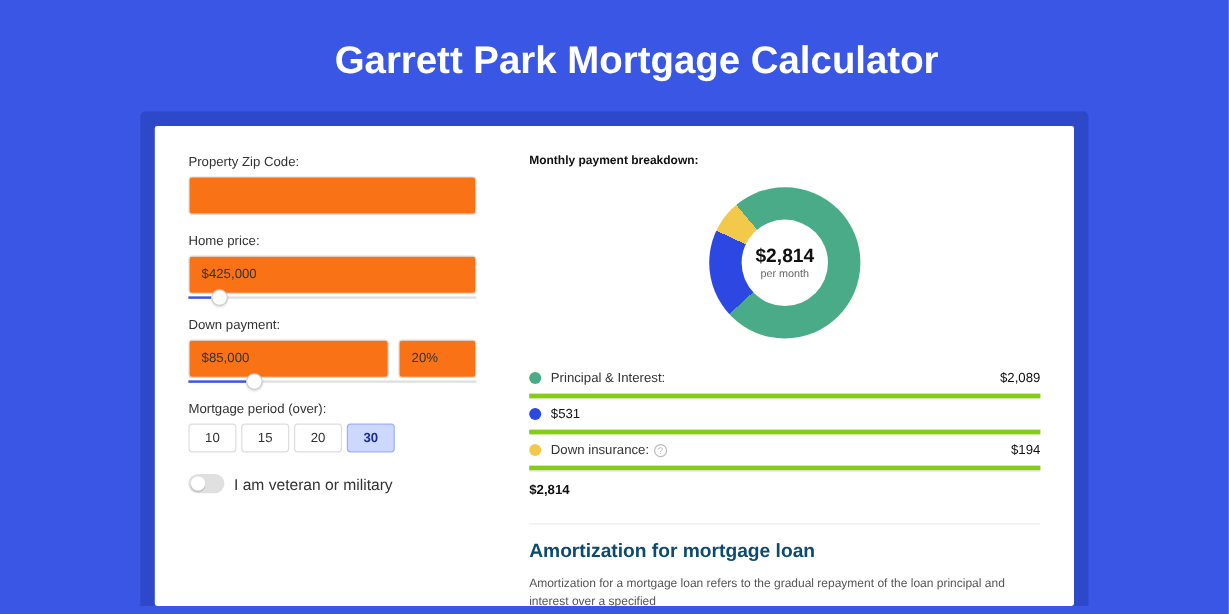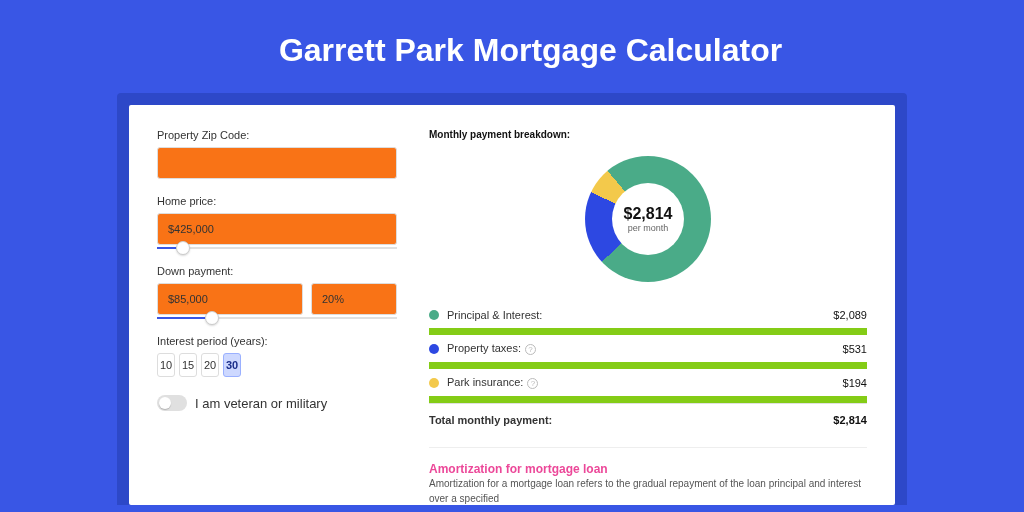--- a/index.html
+++ b/index.html
@@ -1,52 +1,52 @@
 <!DOCTYPE html>
 <html><head>
 <meta charset="utf-8">
 <style>
   * { box-sizing: border-box; margin: 0; padding: 0; }
   html, body { width: 1024px; height: 512px; overflow: hidden; font-family: -apple-system, BlinkMacSystemFont, "Segoe UI", Arial, sans-serif; }
   body { background: #3956e5; display: flex; flex-direction: column; align-items: center; }
   .title { color: #fff; font-size: 32px; font-weight: 700; margin-top: 32px; margin-bottom: 24px; margin-left: 37px; }
   .outer-panel { background: #2d48c8; padding: 12px 12px 0 12px; width: 790px; border-radius: 4px 4px 0 0; }
-  .card { background: #fff; width: 100%; height: 400px; border-radius: 2px; display: flex; padding: 24px 28px 4px 28px; gap: 32px; }
+  .card { background: #fff; width: 100%; height: 400px; border-radius: 2px; display: flex; padding: 24px 28px 4px 28px; gap: 44px; }
   .left { width: 240px; flex-shrink: 0; }
   .right { flex: 1; }
   .field-label { font-size: 11px; color: #333; margin-bottom: 6px; }
   .field { margin-bottom: 16px; }
   .input { width: 100%; height: 32px; border: 1px solid #ddd; border-radius: 3px; padding: 0 10px; font-size: 11px; color: #333; background: #f97316; }
   .input-row { display: flex; gap: 8px; }
   .input-row .input:first-child { flex: 1; }
-  .input-row .input:last-child { width: 86px; }
+  .input-row .input:last-child { width: 65px; }
   .slider-track { position: relative; height: 2px; background: #e0e0e0; margin-top: 2px; }
   .slider-fill { position: absolute; height: 2px; background: #3956e5; left: 0; top: 0; }
   .slider-thumb { position: absolute; width: 14px; height: 14px; border-radius: 50%; background: #fff; border: 1px solid #ccc; top: -6px; box-shadow: 0 1px 2px rgba(0,0,0,0.15); }
   .period-row { display: flex; gap: 4px; }
-  .period-btn { width: 18px; height: 24px; border: 1px solid #ddd; border-radius: 3px; background: #fff; font-size: 11px; color: #333; display: flex; align-items: center; justify-content: center; cursor: pointer; }
+  .period-btn { width: 40px; height: 24px; border: 1px solid #ddd; border-radius: 3px; background: #fff; font-size: 11px; color: #333; display: flex; align-items: center; justify-content: center; cursor: pointer; }
   .period-btn.active { background: #cdd8ff; border-color: #9ab0ff; color: #1a2e8a; font-weight: 600; }
   .toggle-row { display: flex; align-items: center; gap: 8px; margin-top: 18px; }
   .toggle { width: 30px; height: 16px; border-radius: 8px; background: #e0e0e0; position: relative; }
   .toggle-knob { width: 12px; height: 12px; border-radius: 50%; background: #fff; position: absolute; top: 2px; left: 2px; box-shadow: 0 1px 1px rgba(0,0,0,0.2); }
   .toggle-label { font-size: 13px; color: #333; }
   .breakdown-title { font-weight: 700; font-size: 10px; color: #111; margin-bottom: 16px; }
   .donut-wrap { display: flex; justify-content: center; margin-bottom: 20px; position: relative; }
   .donut { width: 126px; height: 126px; border-radius: 50%; position: relative; }
   .donut-hole { position: absolute; width: 72px; height: 72px; background: #fff; border-radius: 50%; left: 27px; top: 27px; display: flex; flex-direction: column; align-items: center; justify-content: center; }
   .donut-amount { font-weight: 700; font-size: 16px; color: #111; }
   .donut-sub { font-size: 9px; color: #666; }
-  .legend-row { display: flex; align-items: center; font-size: 11px; padding: 7px 0; border-bottom: 7px solid #84cc16; }
+  .legend-row { display: flex; align-items: center; font-size: 11px; padding: 7px 0; border-bottom: 4px solid #84cc16; }
   .legend-row.total { border-bottom: none; font-weight: 700; border-top: 1px solid #e0e0e0; padding-top: 10px; }
   .legend-dot { width: 10px; height: 10px; border-radius: 50%; margin-right: 8px; flex-shrink: 0; }
   .legend-label { flex: 1; color: #333; }
   .legend-value { color: #111; }
   .info-icon { display: inline-block; width: 11px; height: 11px; border: 1px solid #bbb; border-radius: 50%; font-size: 8px; line-height: 9px; text-align: center; color: #bbb; margin-left: 4px; }
   .amort { border-top: 1px solid #eee; margin-top: 14px; padding-top: 14px; }
-  .amort-title { font-weight: 700; font-size: 12px; color: #ec4899; margin-bottom: 0; }
+  .amort-title { font-weight: 700; font-size: 16px; color: #0c4a6e; margin-bottom: 10px; }
   .amort-text { font-size: 10px; color: #555; line-height: 1.5; }
 </style>
 </head>
 <body>
 
 <div class="title">Garrett Park Mortgage Calculator</div>
 
 <div class="outer-panel">
   <div class="card">
 
@@ -73,21 +73,21 @@
           <input class="input" value="20%" style="">
         </div>
         <div class="slider-track">
           <div class="slider-fill" style="width:20%"></div>
           <div class="slider-thumb" style="left:20%"></div>
         </div>
       </div>
 
 
       <div class="field">
-        <div class="field-label">Interest period (years):</div>
+        <div class="field-label">Mortgage period (over):</div>
         <div class="period-row">
           <div class="period-btn">10</div>
           <div class="period-btn">15</div>
           <div class="period-btn">20</div>
           <div class="period-btn active">30</div>
         </div>
       </div>
 
       <div class="toggle-row">
         <div class="toggle">
@@ -110,34 +110,30 @@
         </div>
       </div>
 
       <div class="legend-row">
         <div class="legend-dot" style="background:#4aab88"></div>
         <div class="legend-label">Principal &amp; Interest:</div>
         <div class="legend-value">$2,089</div>
       </div>
       <div class="legend-row">
         <div class="legend-dot" style="background:#2d48e2"></div>
-        <div class="legend-label">
-          <span>Property taxes:</span><span class="info-icon">?</span>
-        </div>
         <div class="legend-value">$531</div>
       </div>
       <div class="legend-row">
         <div class="legend-dot" style="background:#f3c94b"></div>
         <div class="legend-label">
-          <span>Park insurance:</span><span class="info-icon">?</span>
+          <span>Down insurance:</span><span class="info-icon">?</span>
         </div>
         <div class="legend-value">$194</div>
       </div>
       <div class="legend-row total">
-        <div class="legend-label">Total monthly payment:</div>
         <div class="legend-value">$2,814</div>
       </div>
 
       <div class="amort">
         <div class="amort-title">Amortization for mortgage loan</div>
         <div class="amort-text">Amortization for a mortgage loan refers to the gradual repayment of the loan principal and interest over a specified</div>
       </div>
     </div>
 
   </div>

